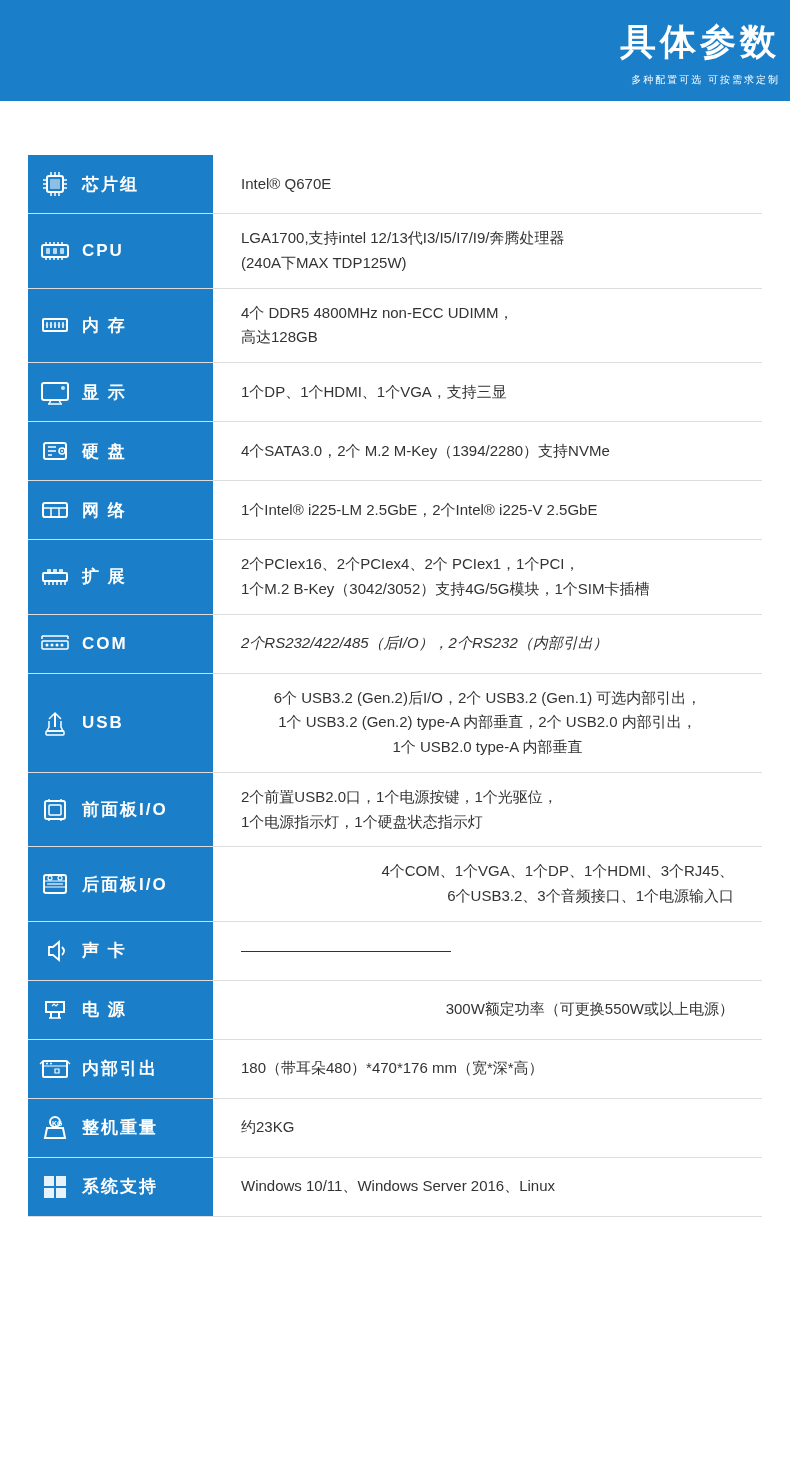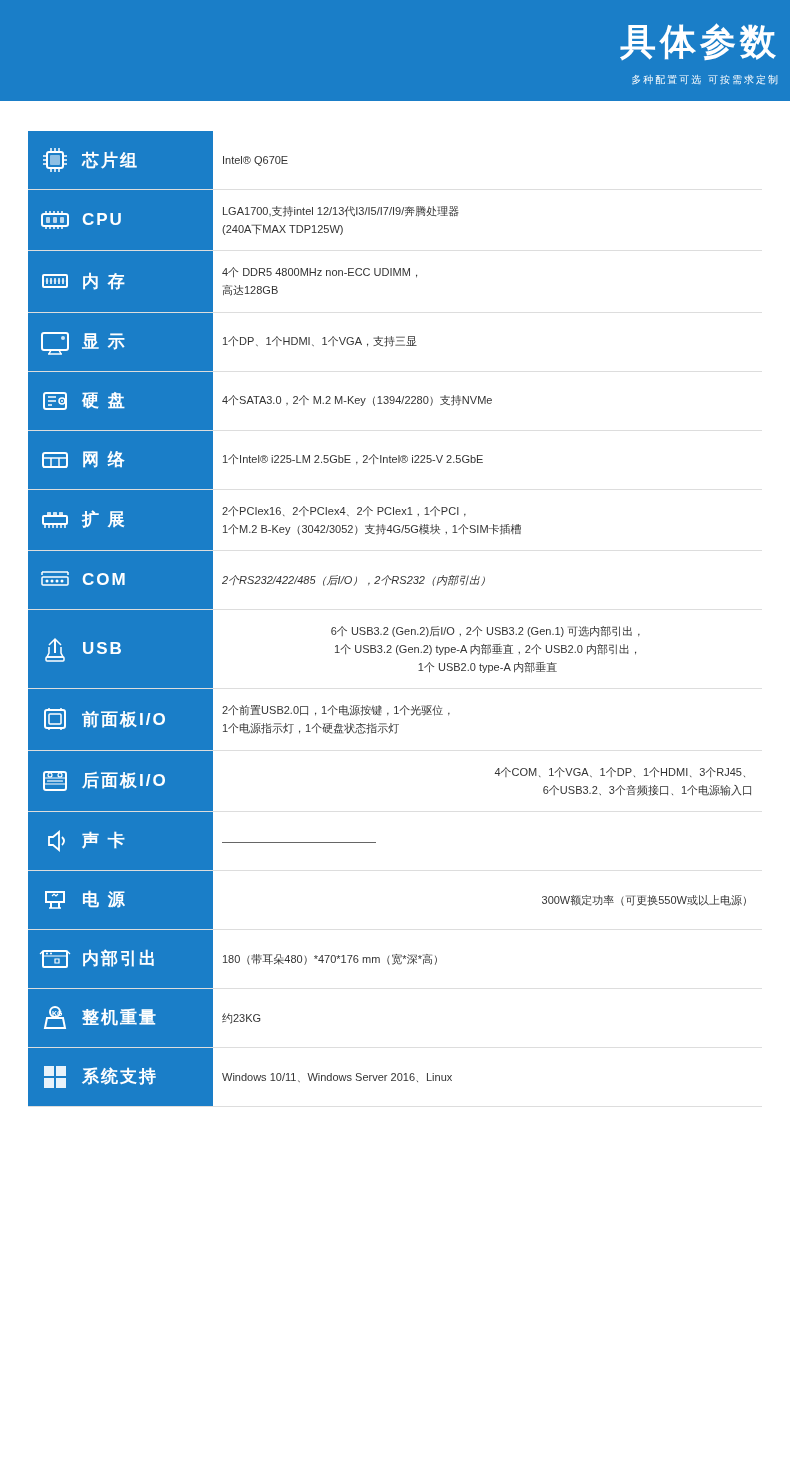--- a/index.html
+++ b/index.html
@@ -24,42 +24,43 @@
     .header-subtitle {
       color: #fff;
       font-size: 10px;
       margin-top: 6px;
       letter-spacing: 2px;
     }
 
     .content-area {
       padding: 30px 28px 40px;
       background: #fff;
+      margin-top: 24px;
     }
 
     table {
       width: 100%;
       border-collapse: collapse;
     }
 
     tr {
       border-bottom: 1px solid #ddd;
     }
 
     td.label-cell {
       background: #1a7ec8;
       width: 185px;
       min-width: 185px;
       padding: 10px 8px;
       vertical-align: middle;
     }
 
     td.value-cell {
-      padding: 12px 9px;
-      font-size: 11px;
+      padding: 12px 28px;
+      font-size: 15px;
       color: #333;
       line-height: 1.65;
       vertical-align: middle;
     }
 
     .label-inner {
       display: flex;
       align-items: center;
       gap: 8px;
     }

